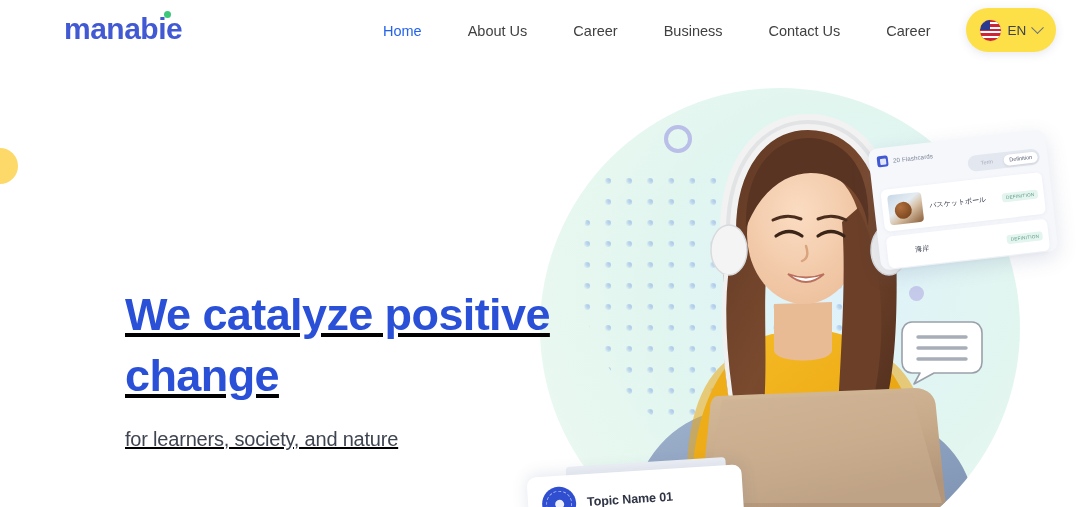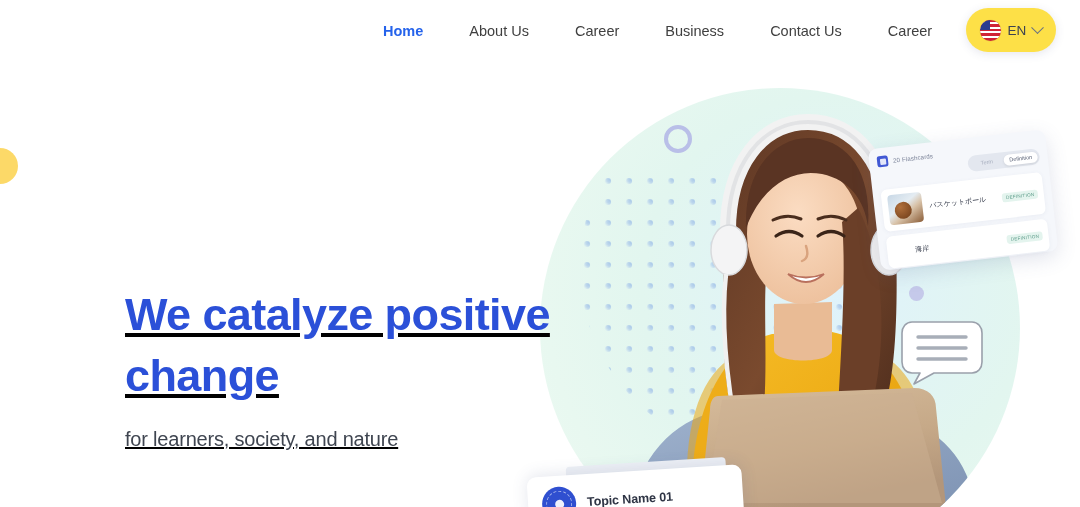--- a/index.html
+++ b/index.html
@@ -28,21 +28,21 @@
     background:#3cc878;
   }
   .nav{
     position:absolute; left:360px; top:0; height:62px;
     display:flex; align-items:center; gap:0;
   }
   .nav-item{
     font-size:14.5px; color:#404040; padding:0 23px;
     white-space:nowrap; cursor:pointer; line-height:62px;
   }
-  .nav-item.active{ color:#2563eb; font-weight:700; }
+  .nav-item.active{ color:#2563eb; font-weight:400; }
 
   .lang{
     position:absolute; right:24px; top:8px;
     width:90px; height:44px; border-radius:22px;
     background:#fde047;
     box-shadow:0 2px 10px rgba(60,72,120,0.13);
     display:flex; align-items:center; justify-content:center; gap:7px;
     cursor:pointer;
   }
   .flag{
@@ -330,20 +330,24 @@
   <div class="topic-name">Topic Name 01</div>
 </div>
 
 <div class="hero-text">
   <h1 class="headline">We catalyze positive change</h1>
   <p class="subhead">for learners, society, and nature</p>
 </div>
 
 <div class="header">
 
+  <div class="logo">
+    <span>manabie</span>
+    <span class="dot"></span>
+  </div>
 
   <nav class="nav">
     <a class="nav-item active">Home</a>
     <a class="nav-item">About Us</a>
     <a class="nav-item">Career</a>
     <a class="nav-item">Business</a>
     <a class="nav-item">Contact Us</a>
     <a class="nav-item">Career</a>
   </nav>
 

